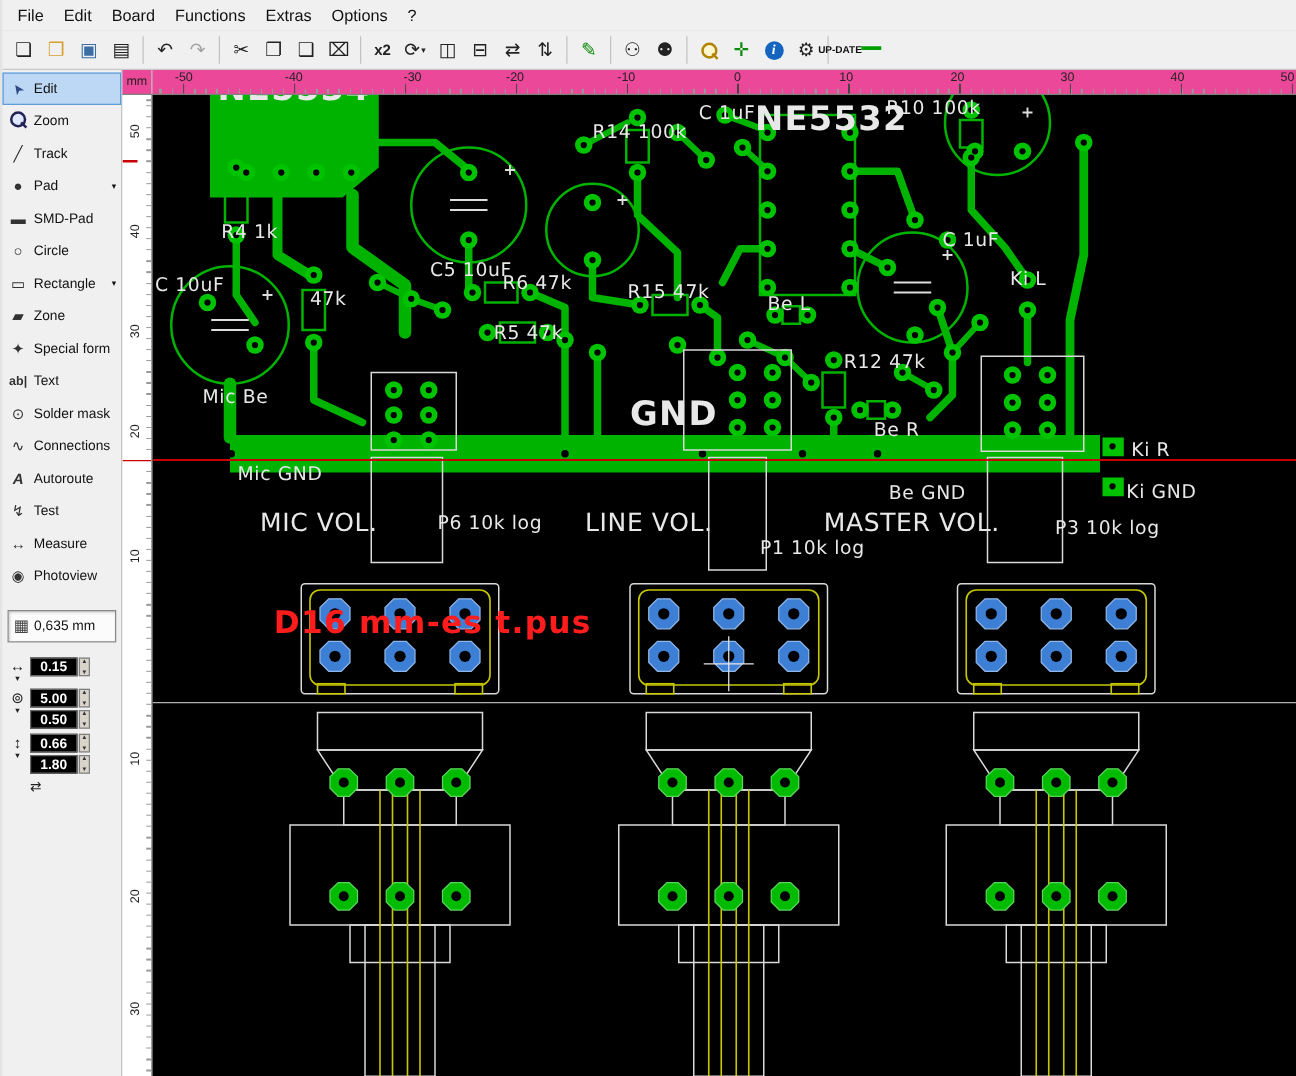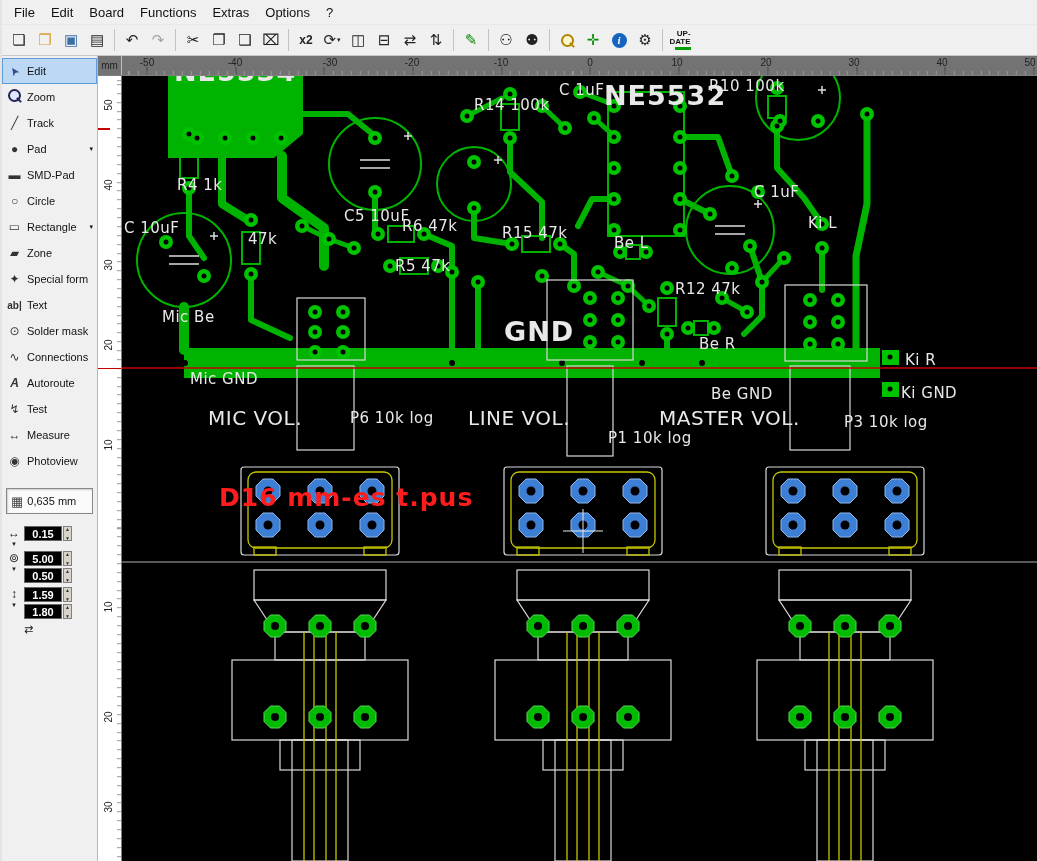--- a/index.html
+++ b/index.html
@@ -20,21 +20,21 @@
   .ti.small { font-size:12px; font-weight:bold; }
   .c-folder { color:#d8a030; } .c-save { color:#3a6ea5; } .c-green { color:#0a8a0a; }
   .c-dark { color:#222; } .c-red { color:#b00000; } .c-blue { color:#2255cc; }
   .dd { font-size:7px; color:#222; margin-left:1px; pointer-events:none; }
   .mag { position:relative; width:13px; height:13px; display:inline-block; }
   .mag::before { content:""; position:absolute; width:9px; height:9px; border:2px solid #b08400; border-radius:50%; left:0; top:0; background:#fff7d0; }
   .mag::after { content:""; position:absolute; width:6px; height:2px; background:#b08400; transform:rotate(45deg); left:8px; top:10px; }
   .mag.dark::before { border-color:#225; background:#dfe8ff; }
   .mag.dark::after { background:#225; }
   .info-badge { width:15px; height:15px; border-radius:50%; background:#1565c0; color:#fff; font-weight:bold; font-style:italic; display:flex; align-items:center; justify-content:center; font-size:11px; font-family:"Liberation Serif",serif; }
-  .upd { display:flex; flex-direction:column; align-items:flex-end; line-height:1.05; font-size:8px; font-weight:bold; color:#111; }
+  .upd { display:flex; flex-direction:row; align-items:flex-start; line-height:1.05; font-size:8px; font-weight:bold; color:#111; }
   .upd .bar { width:16px; height:3px; background:#00a000; margin-top:1px; }
 
   
   .main { flex:1; display:flex; min-height:0; }
 
   
   .sidebar { width:96px; flex:0 0 96px; background:#f0f0f0; border-right:1px solid #b8b8b8; padding-top:2px; }
   .tool { height:26px; display:flex; align-items:center; gap:5px; padding:0 3px 0 4px; font-size:11px; color:#111; border:1px solid transparent; }
   .tool.sel { background:#bcd8f4; border-color:#5f9cd8; }
   .ticon { width:15px; flex:0 0 15px; text-align:center; font-size:12px; color:#333; }
@@ -53,21 +53,21 @@
   .pfields { display:flex; flex-direction:column; gap:2px; }
   .pfield-line { display:flex; align-items:center; gap:1px; }
   .pfield { width:38px; height:15px; background:#000; color:#fff; font-size:11px; font-weight:bold; text-align:center; line-height:15px; border:1px solid #666; }
   .spin { width:9px; height:15px; background:#d8d4cc; border:1px solid #808080; position:relative; }
   .spin::before { content:"▲"; position:absolute; top:-1px; left:1px; font-size:5px; color:#333; }
   .spin::after { content:"▼"; position:absolute; bottom:-1px; left:1px; font-size:5px; color:#333; }
   .pfoot { padding:2px 0 0 22px; font-size:11px; color:#222; }
 
   
   .workspace { flex:1; display:flex; flex-direction:column; min-width:0; }
-  .hruler { height:20px; display:flex; background:#737373; border-bottom:1px solid #808080; }
+  .hruler { height:20px; display:flex; background:#ec4899; border-bottom:1px solid #808080; }
   .hcorner { width:24px; flex:0 0 24px; font-size:10px; color:#222; display:flex; align-items:center; justify-content:center; border-right:1px solid #c0c0c0; }
   .hticks { flex:1; position:relative; overflow:hidden; }
   .hr-num { position:absolute; top:1px; transform:translateX(-50%); font-size:10px; color:#222; }
   .hminor { position:absolute; left:0; right:0; bottom:0; height:4px; background:repeating-linear-gradient(to right,#999 0 1px,transparent 1px 8.87px); background-position:6.8px 0; }
   .hmajor { position:absolute; left:0; right:0; bottom:0; height:8px; background:repeating-linear-gradient(to right,#444 0 1px,transparent 1px 88.7px); background-position:24.5px 0; }
 
   .canvasrow { flex:1; display:flex; min-height:0; }
   .vruler { width:24px; flex:0 0 24px; background:#fff; border-right:1px solid #808080; position:relative; overflow:hidden; }
   .vr-num { position:absolute; left:1px; width:20px; height:12px; font-size:10px; color:#222; transform:rotate(-90deg); transform-origin:center; text-align:center; }
   .vminor { position:absolute; top:0; bottom:0; right:0; width:4px; background:repeating-linear-gradient(to bottom,#999 0 1px,transparent 1px 8.87px); background-position:0 8.2px; }
@@ -294,21 +294,21 @@
           </div>
         </div>
       </div>
       <div class="prow">
         <span class="pddwrap">
             <span class="picon">↕</span>
             <span class="pdd">▼</span>
           </span>
         <div class="pfields">
           <div class="pfield-line">
-            <div class="pfield">1.59</div>
+            <div class="pfield">0.66</div>
             <div class="spin"></div>
           </div>
           <div class="pfield-line">
             <div class="pfield">1.80</div>
             <div class="spin"></div>
           </div>
         </div>
       </div>
       <div class="pfoot">⇄</div>
     </div>

